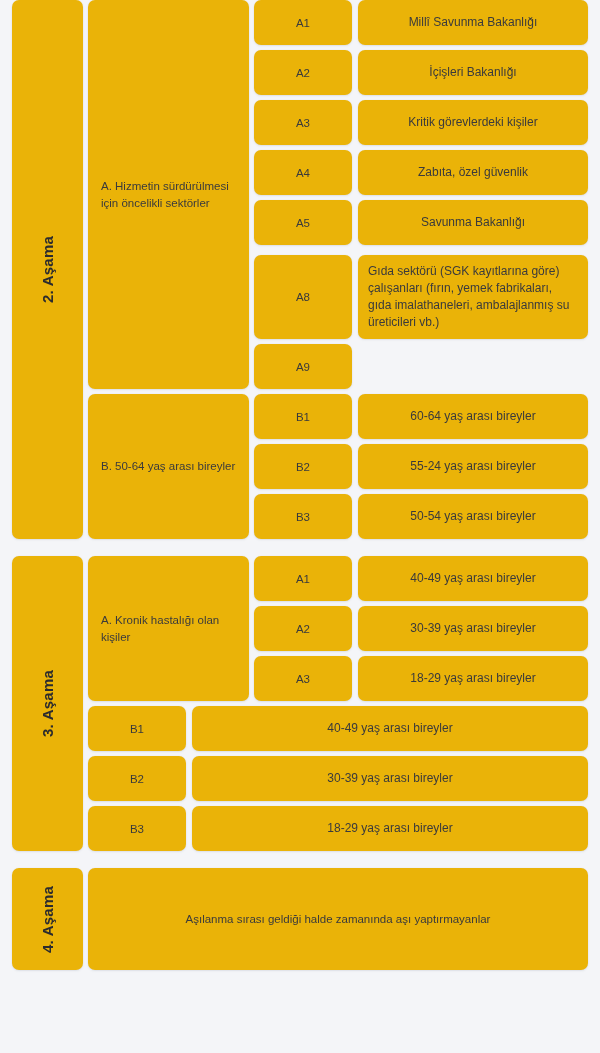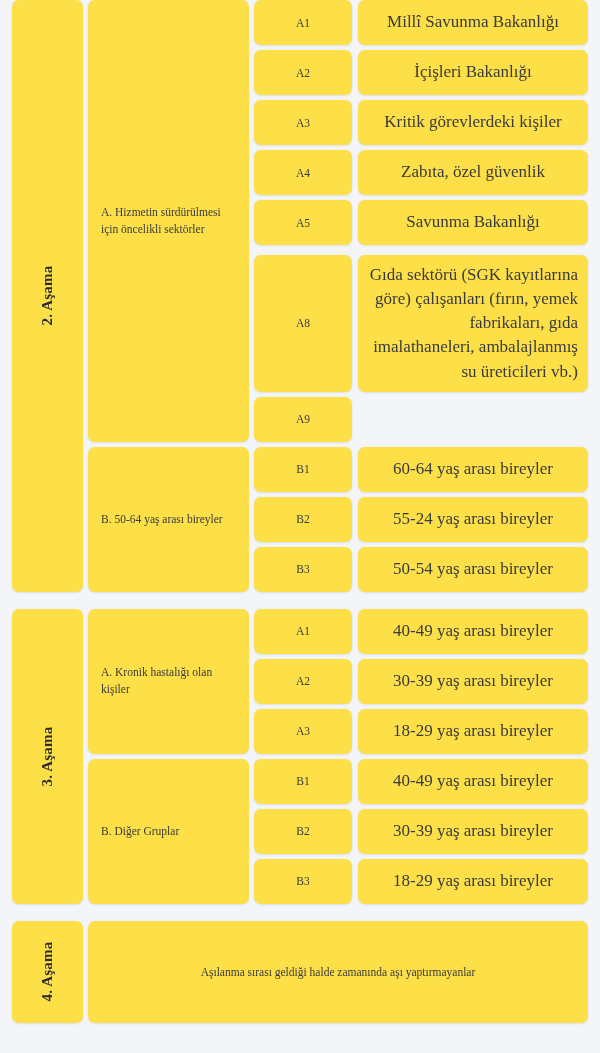--- a/index.html
+++ b/index.html
@@ -20,26 +20,25 @@
     position: relative;
     width: 600px;
     height: 1053px;
     background: #f4f5f8;
     box-sizing: border-box;
     padding: 0 12px;
   }
 
   
   .card {
-    background: #fde047;
+    background: #eab308;
     border-radius: 7px;
     box-shadow: 0 1px 2px rgba(120,128,150,0.16),
                 0 0 0 0.5px rgba(150,158,180,0.06);
     box-sizing: border-box;
-    font-family: Liberation Serif, serif;
   }
 
   
   .stage {
     display: flex;
     align-items: stretch;
     gap: 5px;
     margin-bottom: 17px;
   }
   .stage:last-of-type { margin-bottom: 0; }
@@ -105,22 +104,22 @@
     justify-content: center;
     font-size: 11.5px;
     color: #3a3a3c;
     padding: 4px 0;
   }
   .row-desc {
     flex: 1 1 auto;
     display: flex;
     align-items: center;
     justify-content: center;
-    text-align: right;
-    font-size: 17px;
+    text-align: left;
+    font-size: 12px;
     line-height: 1.42;
     color: #3a3a3c;
     padding: 8px 10px;
     min-width: 0;
   }
 
   
   .stage-single {
     flex: 1 1 auto;
     display: flex;
@@ -247,21 +246,20 @@
 
           <div class="row h-1">
             <div class="card row-code">A3</div>
             <div class="card row-desc">18-29 yaş arası bireyler</div>
           </div>
 
         </div>
       </div>
 
       <div class="group">
-        <div class="card group-name">B. Diğer Gruplar</div>
 
         <div class="group-rows">
 
           <div class="row h-1">
             <div class="card row-code">B1</div>
             <div class="card row-desc">40-49 yaş arası bireyler</div>
           </div>
 
           <div class="row h-1">
             <div class="card row-code">B2</div>

